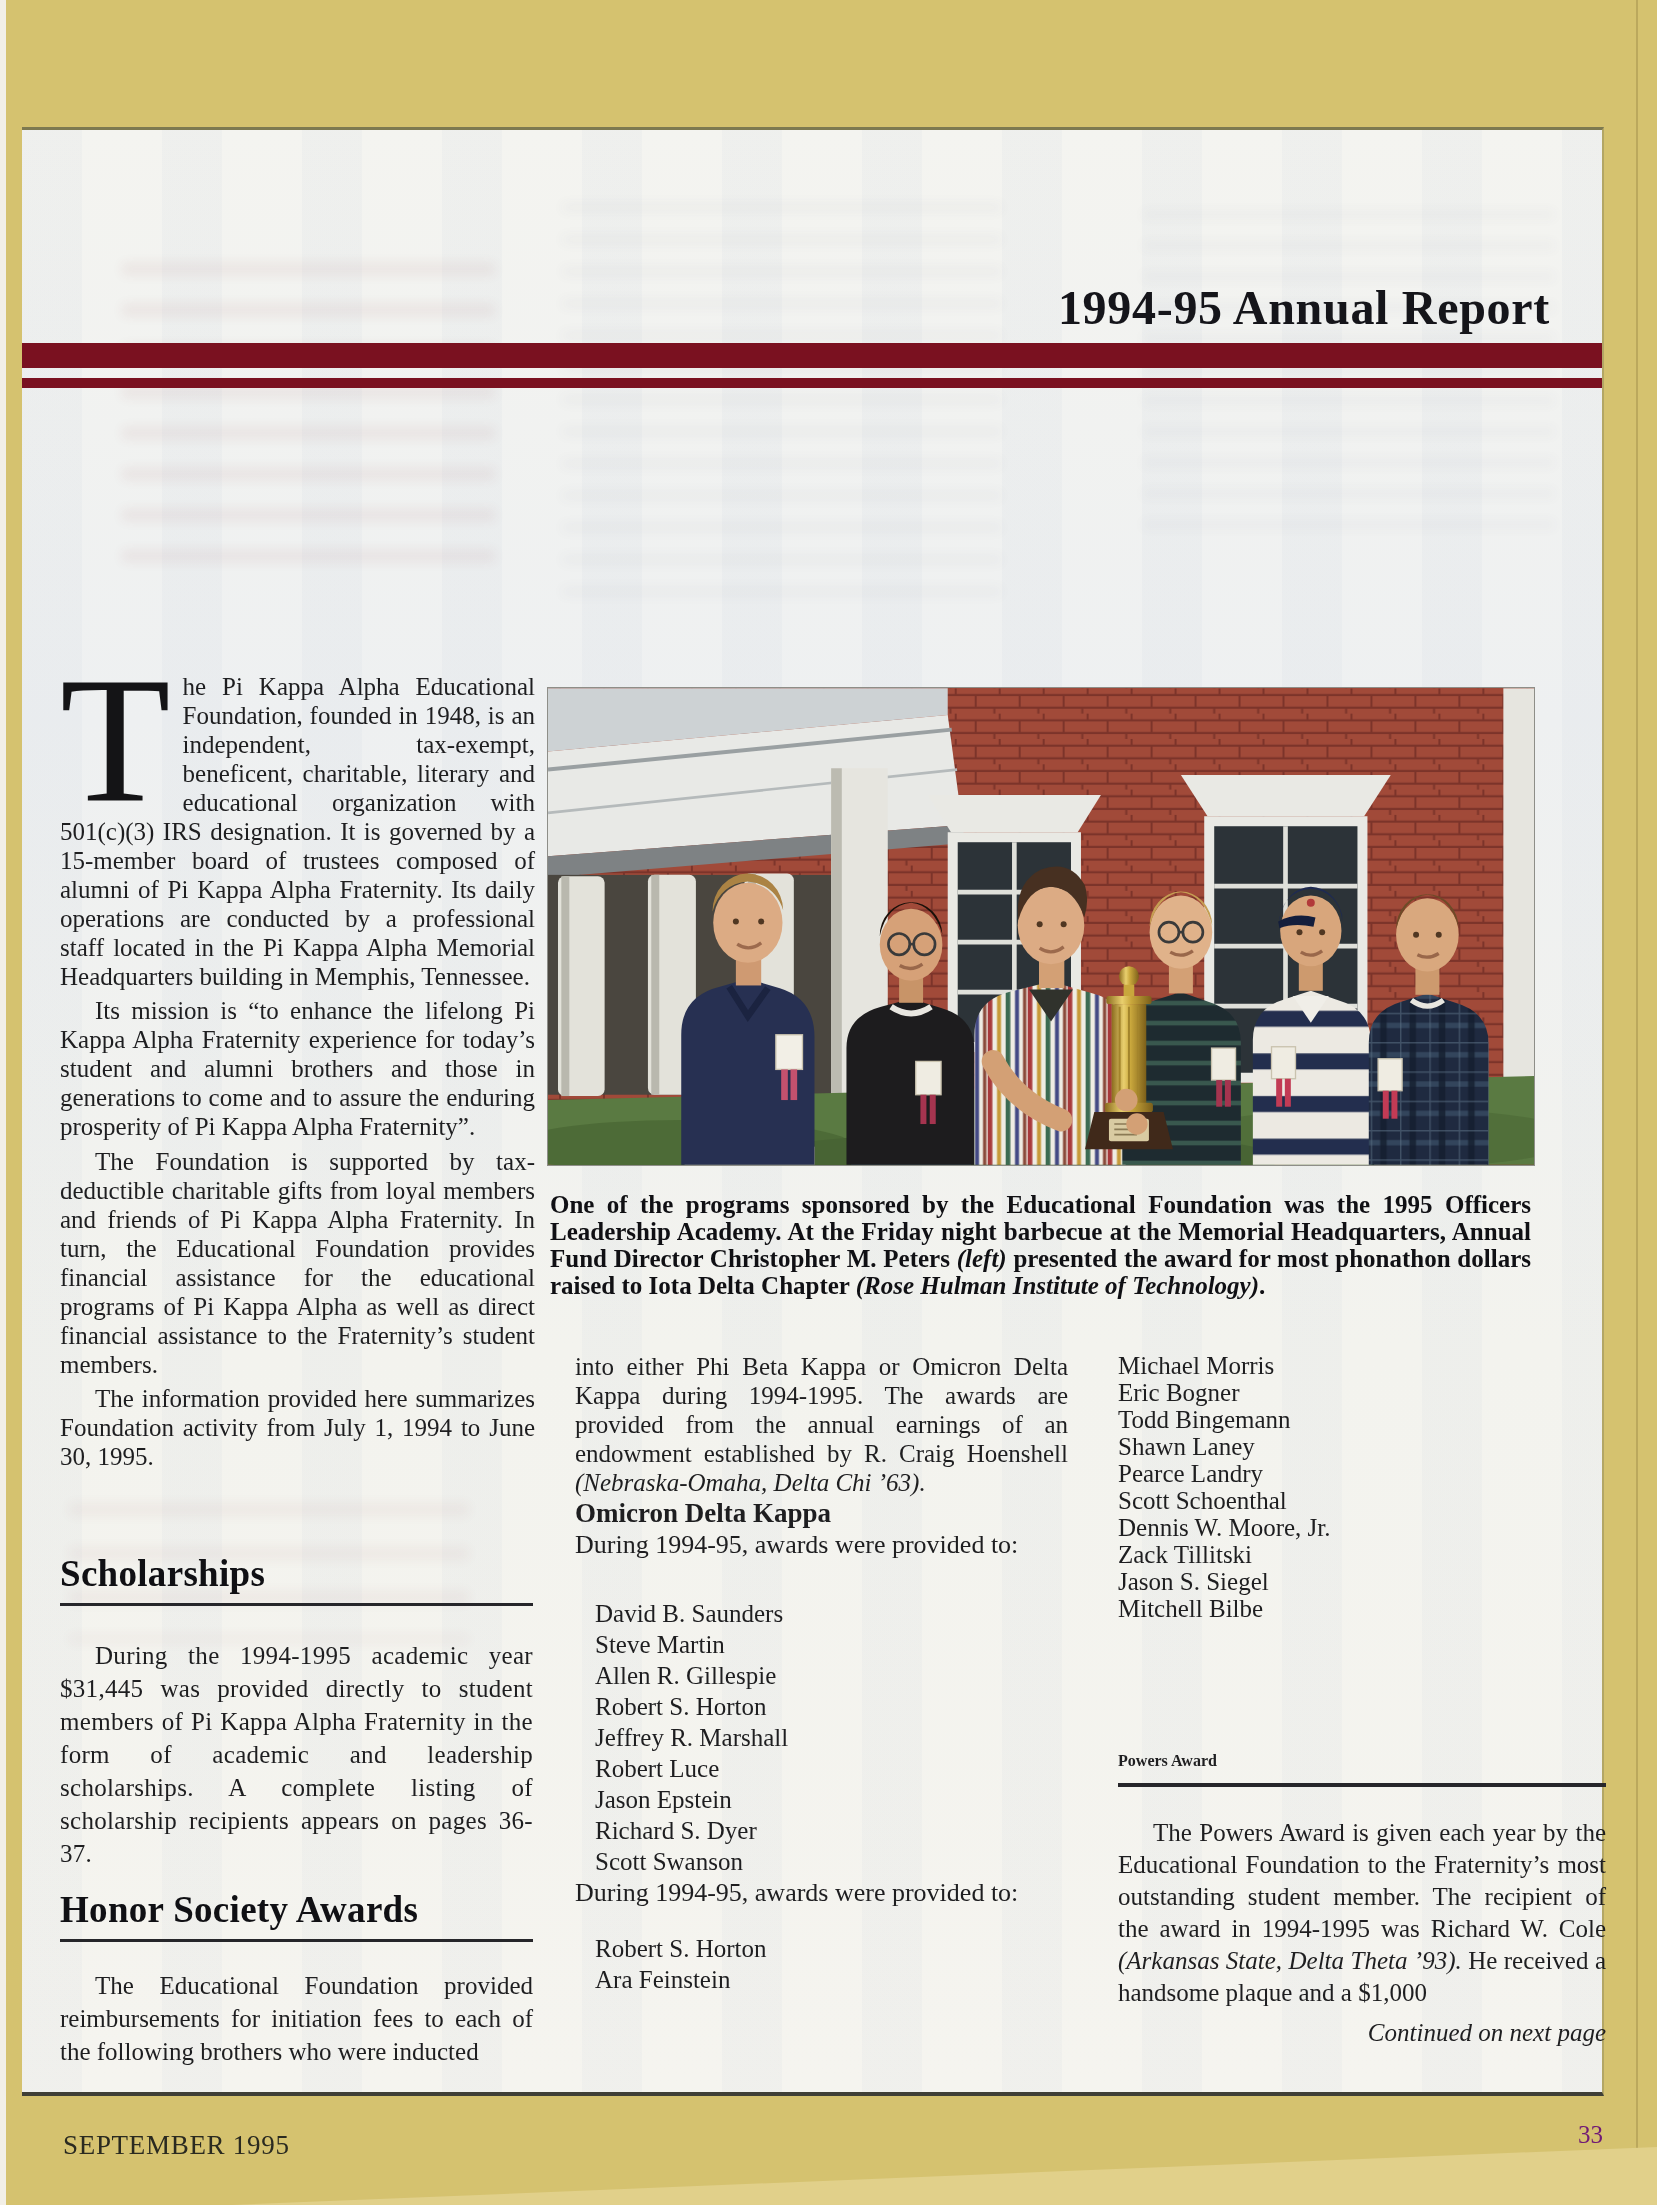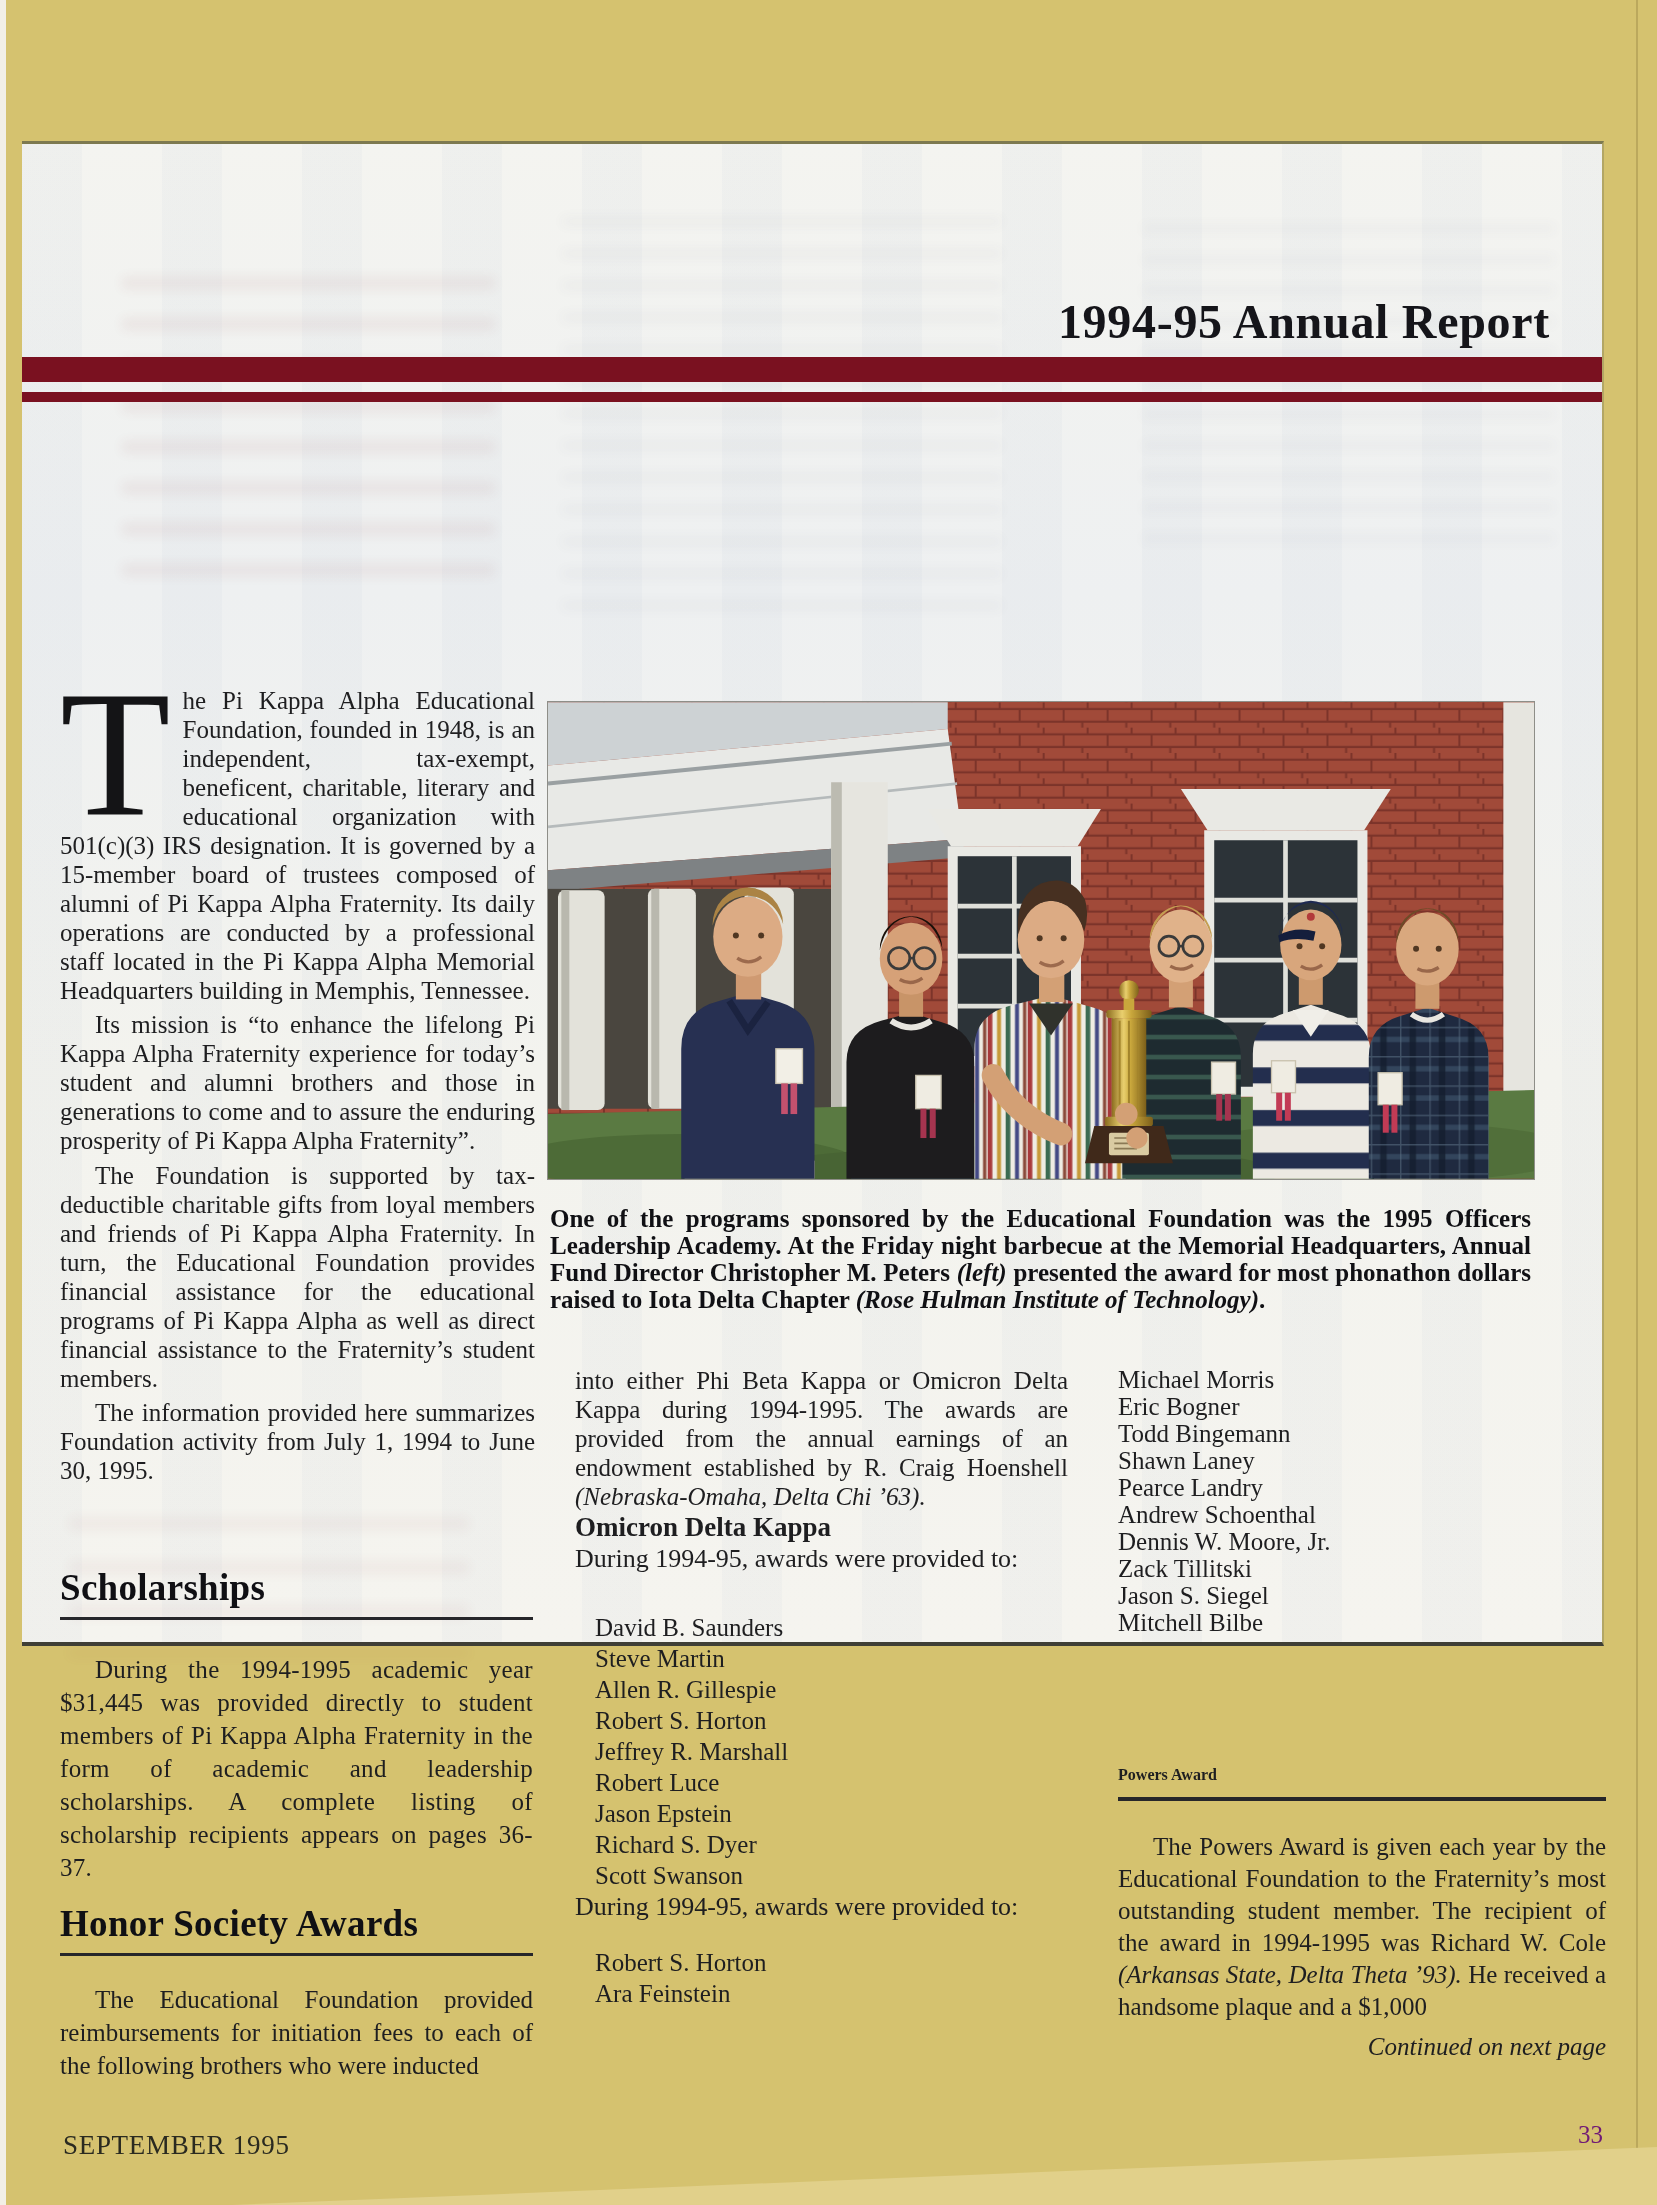--- a/index.html
+++ b/index.html
@@ -5,21 +5,21 @@
   html,body{margin:0;padding:0;}
   body{
     width:1657px;height:2205px;position:relative;overflow:hidden;
     background:#d5c26f;
     font-family:"Liberation Serif","DejaVu Serif",serif;
     color:#1e1e20;
   }
   .left-strip{position:absolute;left:0;top:0;width:6px;height:100%;background:#f2efe6;}
   .right-edge{position:absolute;right:18.7px;top:0;width:2.7px;height:100%;background:rgba(140,120,60,.35);}
   .page{
-    position:absolute;left:22px;top:141px;width:1582px;height:1505px;
+    position:absolute;left:22px;top:127px;width:1582px;height:1969px;
     background:linear-gradient(180deg,#f4f4f0 0%,#eef0f1 30%,#f3f3ee 62%,#f5f4ef 100%);
     border-top:3.3px solid #7d7950;
     border-bottom:4.7px solid #3f3f36;
     border-right:2px solid #b3a665;
     box-sizing:border-box;
   }
   .page::after{
     content:"";position:absolute;inset:0;pointer-events:none;
     background:repeating-linear-gradient(90deg,rgba(140,160,190,.05) 0 60px,rgba(0,0,0,0) 60px 140px);
   }
@@ -345,21 +345,21 @@
     </div>
   </div>
 
   <div class="col" id="col-right">
     <div class="names">
       <div class="name">Michael Morris</div>
       <div class="name">Eric Bogner</div>
       <div class="name">Todd Bingemann</div>
       <div class="name">Shawn Laney</div>
       <div class="name">Pearce Landry</div>
-      <div class="name">Andrew Schoenthal</div>
+      <div class="name">Scott Schoenthal</div>
       <div class="name">Dennis W. Moore, Jr.</div>
       <div class="name">Zack Tillitski</div>
       <div class="name">Jason S. Siegel</div>
       <div class="name">Mitchell Bilbe</div>
     </div>
     <div id="powers">
       <h2>Powers Award</h2>
       <div class="rule"></div>
       <p class="body-text indent"><span>The Powers Award is given each year by the Educational Foundation to the Fraternity’s most outstanding student member.  The recipient of the award in 1994-1995 was Richard W. Cole </span><span class="it">(Arkansas State, Delta Theta ’93).</span><span> He received a handsome plaque and a $1,000</span></p>
       <p class="continued">Continued on next page</p>

